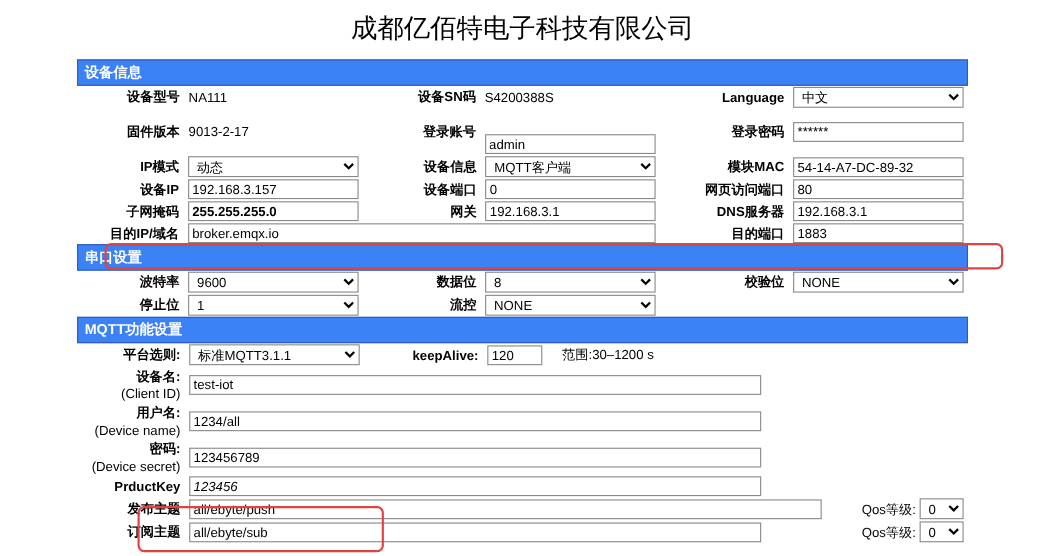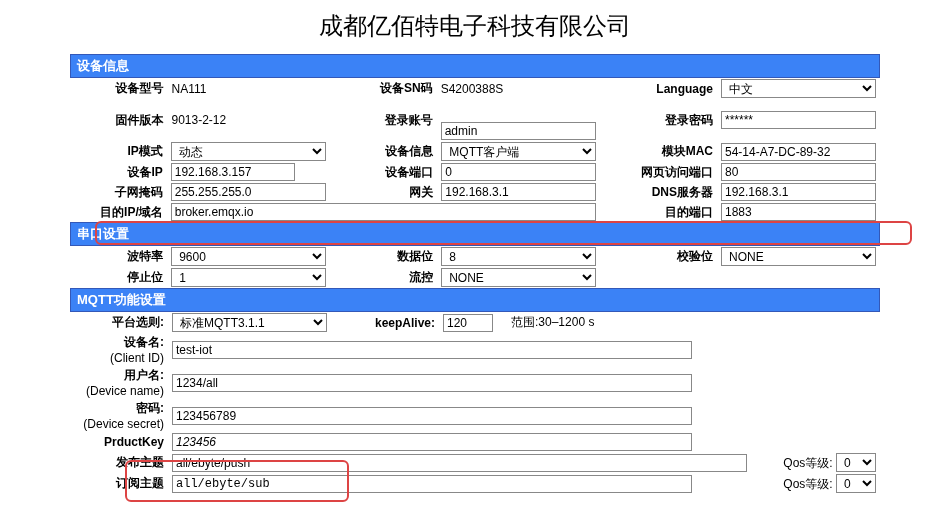--- a/index.html
+++ b/index.html
@@ -28,50 +28,50 @@
           <tr>
   <td class="lbl" style="width:90px">设备型号</td>
   <td style="width:165px"><span>NA111</span></td>
   <td class="lbl" style="width:90px">设备SN码</td>
   <td style="width:165px"><span>S4200388S</span></td>
   <td class="lbl" style="width:100px">Language</td>
   <td><select style="width:155px"><option>中文</option></select></td>
 </tr>
 <tr>
   <td class="lbl">固件版本</td>
-  <td><span>9013-2-12</span></td>
+  <td><span>9013-2-17</span></td>
   <td class="lbl">登录账号</td>
   <td><input type="text" style="width: 155px; margin-top: 22px;" value="admin"></td>
   <td class="lbl">登录密码</td>
   <td><input type="text" style="width: 155px;" value="******"></td>
 </tr>
 </tbody>
       </table>
 
 <table class="form">
 <tbody>
           <tr>
   <td class="lbl" style="width:90px">IP模式</td>
   <td style="width:165px"><select style="width:155px"><option>动态</option></select></td>
   <td class="lbl" style="width:90px">设备信息</td>
   <td style="width:165px"><select style="width:155px"><option>MQTT客户端</option></select></td>
   <td class="lbl" style="width:100px">模块MAC</td>
   <td><input type="text" style="width: 155px;" value="54-14-A7-DC-89-32"></td>
 </tr>
 <tr>
   <td class="lbl">设备IP</td>
-  <td><input type="text" style="width: 124px;" value="192.168.3.157"></td>
+  <td><input type="text" style="width: 155px;" value="192.168.3.157"></td>
   <td class="lbl">设备端口</td>
   <td><input type="text" style="width: 155px;" value="0"></td>
   <td class="lbl">网页访问端口</td>
   <td><input type="text" style="width: 155px;" value="80"></td>
 </tr>
 <tr>
   <td class="lbl">子网掩码</td>
-  <td><input type="text" style="width: 155px;" value="255.255.255.0"></td>
+  <td><input type="text" style="width: 155px; font-weight: bold;" value="255.255.255.0"></td>
   <td class="lbl">网关</td>
   <td><input type="text" style="width: 155px;" value="192.168.3.1"></td>
   <td class="lbl">DNS服务器</td>
   <td><input type="text" style="width: 155px;" value="192.168.3.1"></td>
 </tr>
 <tr>
   <td class="lbl">目的IP/域名</td>
   <td colspan="3"><input type="text" style="width: 425px;" value="broker.emqx.io"></td>
   <td class="lbl">目的端口</td>
   <td><input type="text" style="width: 155px;" value="1883"></td>
@@ -136,21 +136,21 @@
   <td class="lbl">PrductKey</td>
   <td colspan="5"><input type="text" style="width: 520px; font-style: italic;" value="123456"></td>
 </tr>
 <tr>
   <td class="lbl">发布主题</td>
   <td colspan="4"><input type="text" style="width: 575px;" value="all/ebyte/push"></td>
   <td style="text-align:right"><span>Qos等级:</span> <select style="width:40px"><option>0</option></select></td>
 </tr>
 <tr>
   <td class="lbl">订阅主题</td>
-  <td colspan="4"><input type="text" style="width: 520px; font-family: Liberation Mono, monospace;" value="all/ebyte/sub"></td>
+  <td colspan="4"><input type="text" style="width: 520px;" value="all/ebyte/sub"></td>
   <td style="text-align:right"><span>Qos等级:</span> <select style="width:40px"><option>0</option></select></td>
 </tr>
 </tbody>
       </table>
 
 </div>
 
 <div class="hl" style="left:95px;top:221px;width:813px;height:20px"></div>
 <div class="hl" style="left:125px;top:460px;width:220px;height:38px"></div>
 

